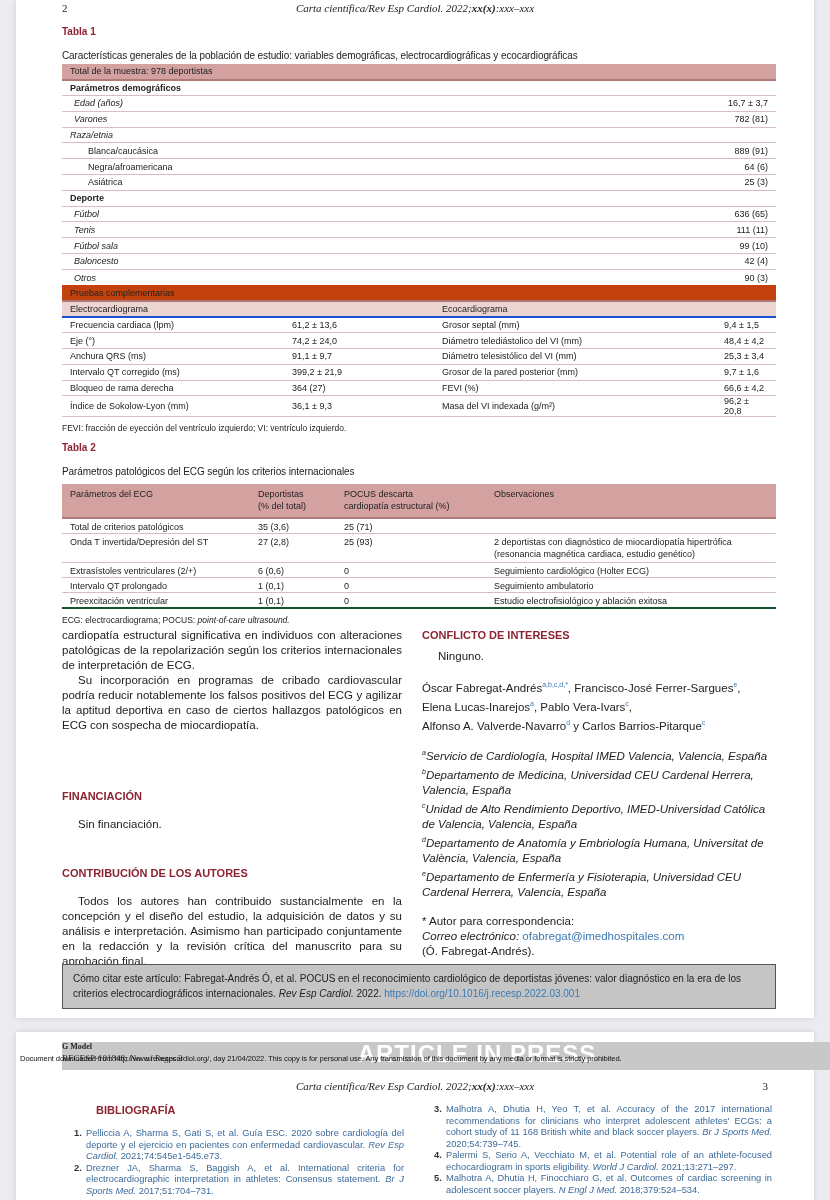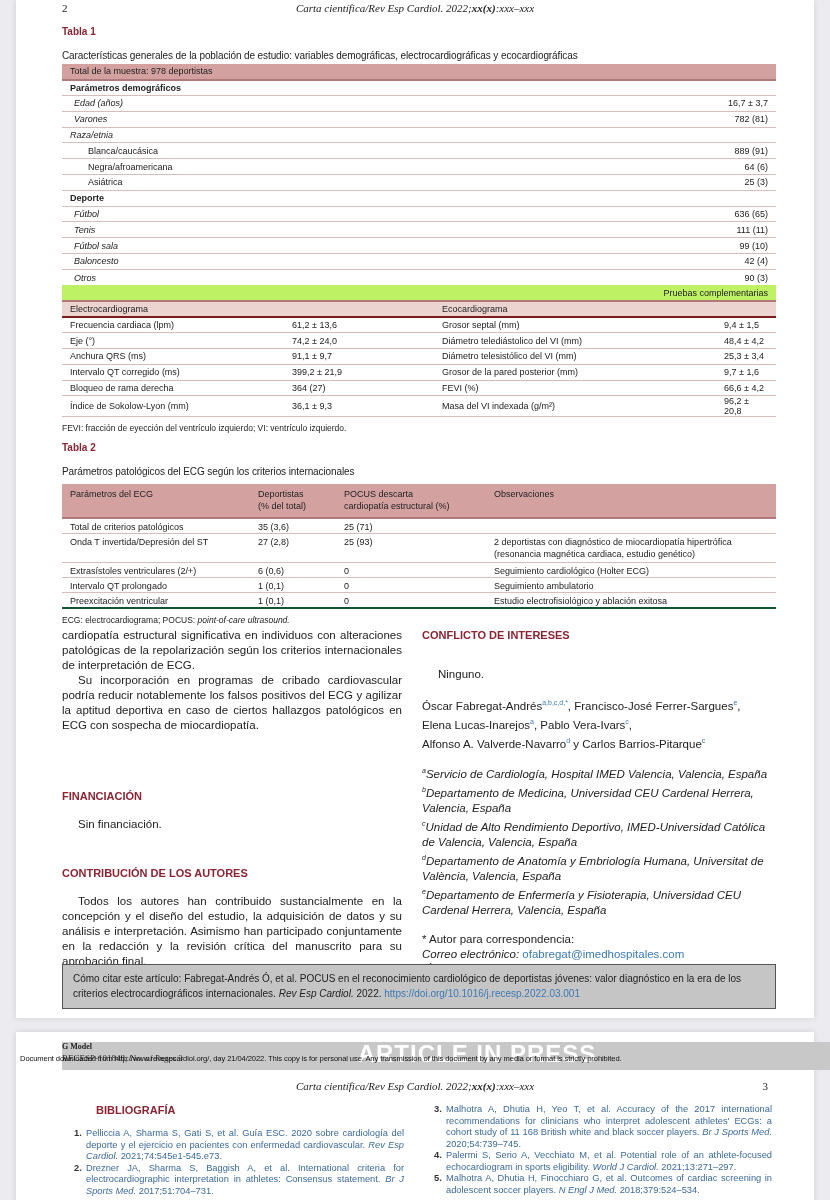--- a/index.html
+++ b/index.html
@@ -24,22 +24,22 @@
   table { border-collapse: collapse; width: 100%; font-size: 9px; }
   td, th { padding: 0 8px; text-align: left; font-weight: normal; }
 
   .t1 tr { height: 15.8px; }
   .t1 .hdr-main td { background: #d4a1a1; border-bottom: 2px solid #b07a7a; height: 14px; }
   .t1 .section td { font-weight: bold; }
   .t1 tr.row td { border-bottom: 1.5px solid #d9bcbc; }
   .t1 .it { font-style: italic; padding-left: 12px; }
   .t1 .ind { padding-left: 26px; }
   .t1 .val { text-align: right; }
-  .t1 .pruebas td { background: #bef264; text-align: right; border-bottom: 2px solid #b07a7a; height: 15px; margin-top: 12px; }
-  .t1 .subhdr td { background: #ecd5d1; border-bottom: 2px solid #7f1d1d; height: 16px; }
+  .t1 .pruebas td { background: #c2410c; text-align: left; border-bottom: 2px solid #b07a7a; height: 15px; margin-top: 12px; }
+  .t1 .subhdr td { background: #ecd5d1; border-bottom: 2px solid #1d4ed8; height: 16px; }
   .t1 .last td { border-bottom: 2px solid #c9a3a3; }
 
   .footnote { font-size: 8.5px; margin-top: 6px; color: #222; }
   .footnote i { font-style: italic; }
 
   .t2 thead td { background: #d4a1a1; border-bottom: 2px solid #b07a7a; vertical-align: top; padding-top: 4px; height: 34px; line-height: 12px; }
   .t2 tbody td { border-bottom: 1.5px solid #d9bcbc; vertical-align: top; padding-top: 2px; height: 15px; line-height: 12px; }
   .t2 tbody tr:last-child td { border-bottom: 2px solid #14532d; }
 
   .col { position: absolute; font-size: 11.5px; line-height: 15px; color: #222; }
@@ -233,21 +233,21 @@
     <p>cardiopatía estructural significativa en individuos con alteraciones patológicas de la repolarización según los criterios internacionales de interpretación de ECG.</p>
     <p class="indent">Su incorporación en programas de cribado cardiovascular podría reducir notablemente los falsos positivos del ECG y agilizar la aptitud deportiva en caso de ciertos hallazgos patológicos en ECG con sospecha de miocardiopatía.</p>
     <div class="sec-title" style="margin-top:56px;">FINANCIACIÓN</div>
     <p class="indent" style="margin-top:13px;">Sin financiación.</p>
     <div class="sec-title" style="margin-top:34px;">CONTRIBUCIÓN DE LOS AUTORES</div>
     <p class="indent" style="margin-top:13px;">Todos los autores han contribuido sustancialmente en la concepción y el diseño del estudio, la adquisición de datos y su análisis e interpretación. Asimismo han participado conjuntamente en la redacción y la revisión crítica del manuscrito para su aprobación final.</p>
   </div>
 
   <div class="col" style="left:406px; top:628px; width:356px;">
     <div class="sec-title">CONFLICTO DE INTERESES</div>
-    <p class="indent" style="margin-top:24px;">Ninguno.</p>
+    <p class="indent" style="margin-top:6px;">Ninguno.</p>
     <div class="authors" style="margin-top:13px;">
       <span>Óscar Fabregat-Andrés</span><sup>a,b,c,d,*</sup><span>, </span>
       <span>Francisco-José Ferrer-Sargues</span><sup>e</sup><span>,</span><br>
       <span>Elena Lucas-Inarejos</span><sup>a</sup><span>, </span>
       <span>Pablo Vera-Ivars</span><sup>c</sup><span>,</span><br>
       <span>Alfonso A. Valverde-Navarro</span><sup>d</sup><span> y </span><span>Carlos Barrios-Pitarque</span><sup>c</sup>
     </div>
     <div style="margin-top:12px;">
       <div class="aff"><sup>a</sup><span>Servicio de Cardiología, Hospital IMED Valencia, Valencia, España</span></div>
       <div class="aff"><sup>b</sup><span>Departamento de Medicina, Universidad CEU Cardenal Herrera, Valencia, España</span></div>

